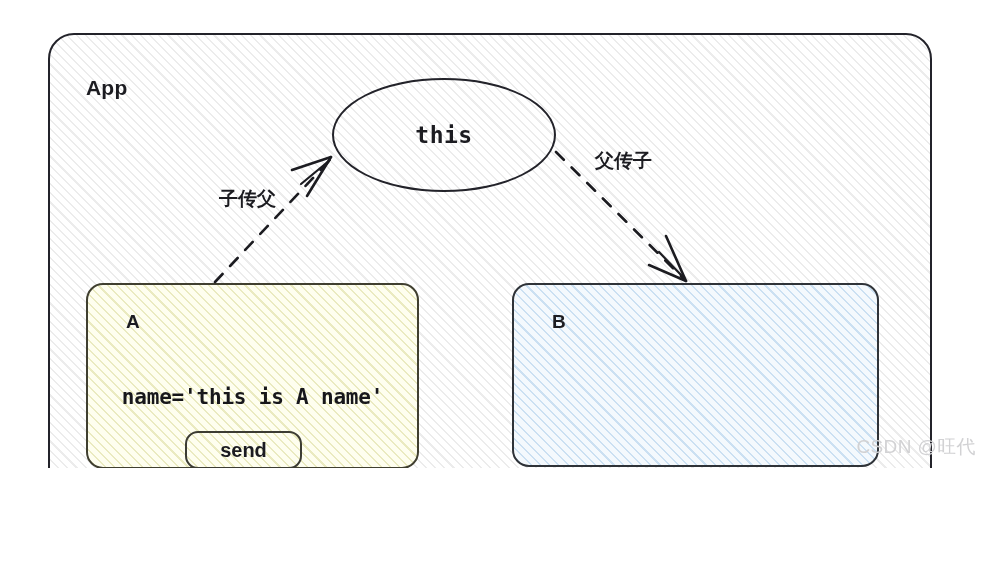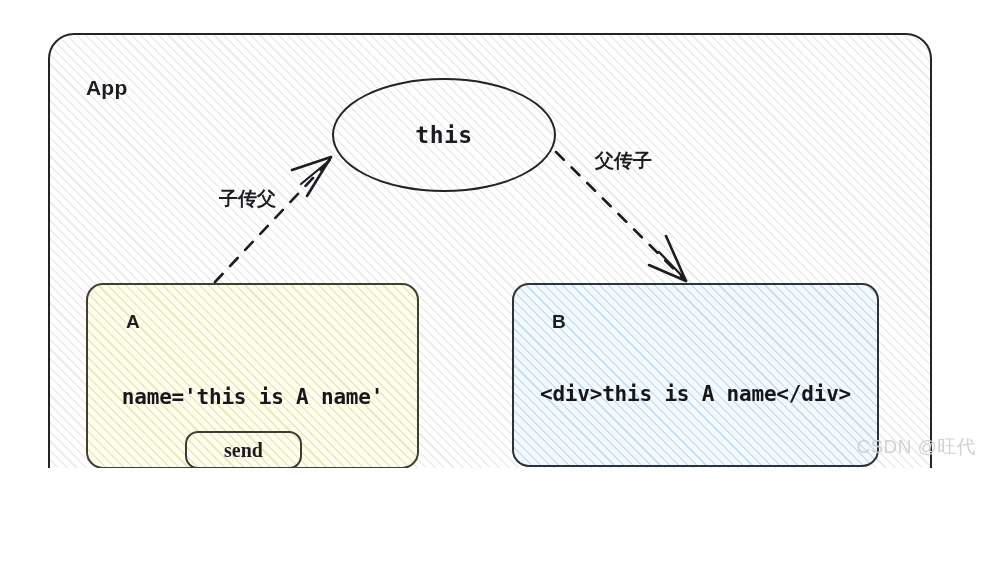--- a/index.html
+++ b/index.html
@@ -134,21 +134,21 @@
     top: 146px;
     width: 117px;
     height: 38px;
     box-sizing: border-box;
     border: 2.2px solid #3c3c33;
     border-radius: 13px;
     background: transparent;
     display: flex;
     align-items: center;
     justify-content: center;
-    font-family: Liberation Serif, serif;
+    font-family: Liberation Sans, sans-serif;
     font-size: 20px;
     font-weight: 700;
     color: #1b1b20;
     padding: 0;
     cursor: pointer;
   }
 
   
   .arrow-layer {
     position: absolute;
@@ -198,21 +198,20 @@
   </div>
 
   <div class="node node-a">
     <div class="node-title">A</div>
     <div class="node-code">name='this is A name'</div>
     <button class="send-btn">send</button>
   </div>
 
   <div class="node node-b">
     <div class="node-title">B</div>
-    <div class="node-code">&lt;div&gt;this is A name&lt;/div&gt;</div>
   </div>
 
   <svg class="arrow-layer" viewBox="0 0 990 564" xmlns="http://www.w3.org/2000/svg">
 
     <g>
       <path d="M 215,282 L 330,160" fill="none" stroke="#1c1c21" stroke-width="2.6" stroke-linecap="round" stroke-dasharray="11 11"></path>
 
       <path d="M 331,157 L 292,170" fill="none" stroke="#1c1c21" stroke-width="2.6" stroke-linecap="round"></path>
       <path d="M 331,157 L 307,196" fill="none" stroke="#1c1c21" stroke-width="2.6" stroke-linecap="round"></path>
       <path d="M 330,160 L 301,184" fill="none" stroke="#1c1c21" stroke-width="2.2" stroke-linecap="round"></path>

